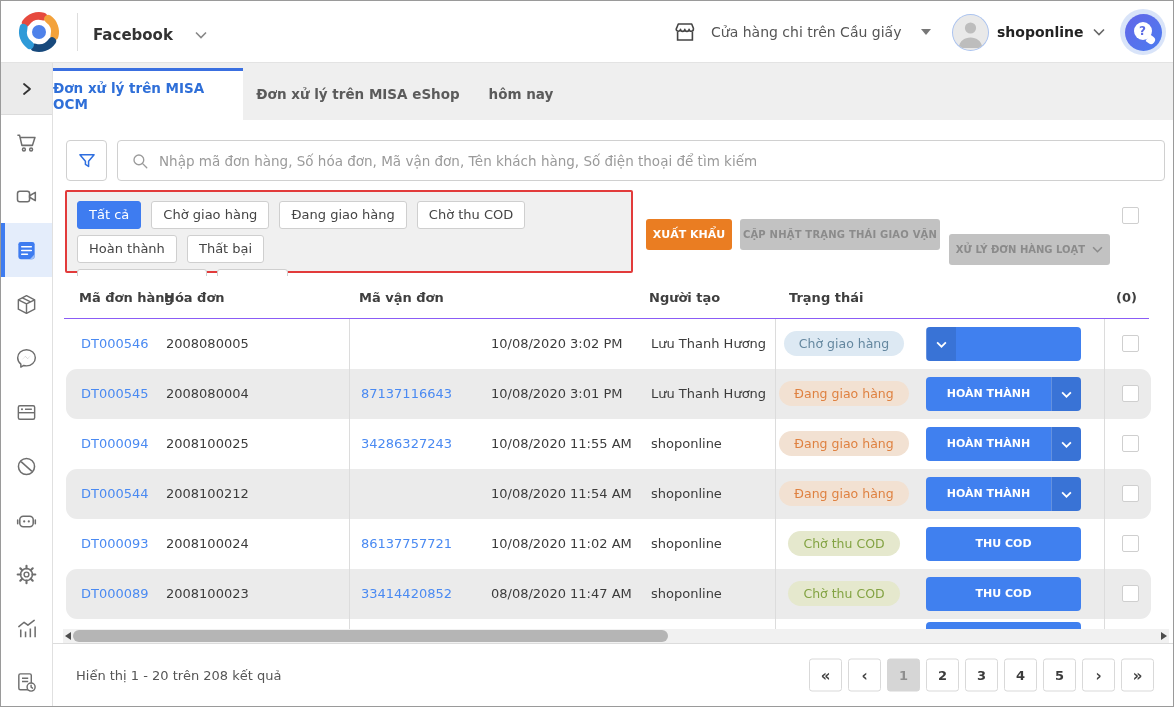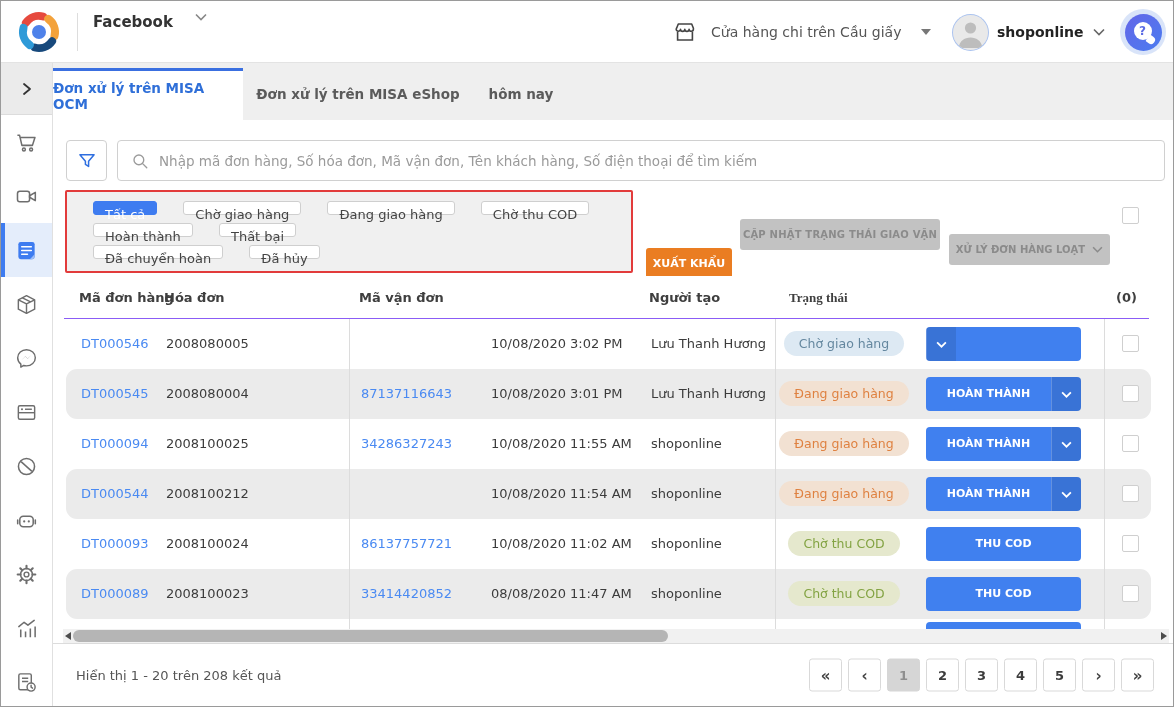--- a/index.html
+++ b/index.html
@@ -3,21 +3,21 @@
 <meta charset="utf-8">
 <style>
   * { margin:0; padding:0; box-sizing:border-box; }
   body { font-family:"DejaVu Sans","Liberation Sans",sans-serif; background:#fff; }
   .frame { position:relative; width:1174px; height:707px; border:1px solid #9a9a9a; background:#fff; overflow:hidden; }
 
   
   .top-header { position:absolute; left:0; top:0; width:100%; height:62px; background:#fff; border-bottom:1px solid #e3e3e3; z-index:5; }
   .logo { position:absolute; left:14px; top:7px; width:48px; height:48px; }
   .header-vdiv { position:absolute; left:76px; top:12px; width:1px; height:38px; background:#ddd; }
-  .channel-sel { position:absolute; left:92px; top:12px; height:62px; display:flex; align-items:flex-start; gap:22px; cursor:pointer; }
+  .channel-sel { position:absolute; left:92px; top:3px; height:62px; display:flex; align-items:center; gap:22px; cursor:pointer; }
   .channel-sel .label { font-size:15px; font-weight:bold; color:#333; }
   .store-sel { position:absolute; left:672px; top:0; height:62px; display:flex; align-items:center; gap:14px; cursor:pointer; }
   .store-sel .label { font-size:14px; color:#555; }
   .caret { width:0; height:0; border-left:5px solid transparent; border-right:5px solid transparent; border-top:6px solid #777; margin-left:6px; }
   .user-menu { position:absolute; left:952px; top:0; height:62px; display:flex; align-items:center; gap:9px; cursor:pointer; }
   .avatar { width:35px; height:35px; border-radius:50%; background:#e9e9e9; box-shadow:0 0 0 1px #abc3ef; overflow:hidden; display:flex; align-items:flex-end; justify-content:center; }
   .user-menu .name { font-size:14px; font-weight:bold; color:#222; }
   .help-btn { position:absolute; left:1119px; top:8px; width:46px; height:46px; border-radius:50%; background:#d9e4f9; display:flex; align-items:center; justify-content:center; cursor:pointer; }
   .help-inner { width:37px; height:37px; border-radius:50%; background:linear-gradient(135deg,#6466e8,#4b7cf0); position:relative; }
   .help-bubble { position:absolute; left:9px; top:8px; width:18px; height:18px; border-radius:50%; background:#fff; color:#5a6ae4; font-size:12px; font-weight:bold; text-align:center; line-height:18px; }
@@ -41,37 +41,37 @@
 
   
   .filter-btn { position:absolute; left:65px; top:139px; width:41px; height:41px; background:#fff; border:1px solid #d0d0d0; border-radius:4px; display:flex; align-items:center; justify-content:center; cursor:pointer; }
   .search-box { position:absolute; left:116px; top:139px; width:1048px; height:41px; border:1px solid #d0d0d0; border-radius:4px; background:#fff; display:flex; align-items:center; }
   .search-box svg { margin:0 10px 0 13px; flex:none; }
   .search-box input { border:none; outline:none; flex:1; font-size:13.5px; color:#333; font-family:inherit; background:transparent; }
   .search-box input::placeholder { color:#9a9a9a; }
 
   
   .filter-panel { position:absolute; left:64px; top:189px; width:568px; height:83px; background:#f0f0f0; border:2px solid #e23b3b; border-radius:2px; padding:9px 10px; }
-  .chip { display:inline-block; height:14px; line-height:26px; padding:0 11px; background:#fff; border:1px solid #cfcfcf; border-radius:3px; font-size:13px; color:#444; margin:0 5px 6px 16px; cursor:pointer; white-space:nowrap; }
+  .chip { display:inline-block; height:28px; line-height:26px; padding:0 11px; background:#fff; border:1px solid #cfcfcf; border-radius:3px; font-size:13px; color:#444; margin:0 5px 6px 0; cursor:pointer; white-space:nowrap; }
   .chip.active { background:#3e7cf0; border-color:#3e7cf0; color:#fff; }
 
   
   .btn { border:none; border-radius:3px; font-family:inherit; font-weight:bold; cursor:pointer; white-space:nowrap; }
-  .btn-export { position:absolute; left:645px; top:218px; width:86px; height:31px; background:#ea7d22; color:#fff; font-size:11px;margin-top:29px; }
+  .btn-export { position:absolute; left:645px; top:218px; width:86px; height:31px; background:#ea7d22; color:#fff; font-size:11px; }
   .btn-gray { background:#c2c2c2; color:#8b8b8b; }
   .btn-update { position:absolute; left:739px; top:218px; width:200px; height:31px; font-size:10px; letter-spacing:.2px; }
   .btn-bulk { position:absolute; left:948px; top:233px; width:161px; height:31px; font-size:10px; display:flex; align-items:center; justify-content:center; gap:7px; }
   .checkbox { width:17px; height:17px; background:#fff; border:1px solid #cfcfcf; border-radius:2px; display:inline-block; cursor:pointer; }
   .cb-all { position:absolute; left:1121px; top:206px; }
 
   
   .thead { position:absolute; left:63px; top:275px; width:1085px; height:43px; border-bottom:1px solid #8b5cf6; background:#fff; font-size:13px; font-weight:bold; color:#3f3f3f; }
   .thead span { position:absolute; top:0; line-height:43px; }
   .h-order { left:15px; } .h-invoice { left:100px; } .h-tracking { left:295px; }
-  .h-date { left:425px; } .h-creator { left:585px; } .h-status { left:725px;font-family:Liberation Serif, serif; } .h-count { left:1052px; }
+  .h-date { left:425px; } .h-creator { left:585px; } .h-status { left:725px; } .h-count { left:1052px; }
 
   .tbody { position:absolute; left:65px; top:318px; width:1085px; }
   .vline { position:absolute; top:0; bottom:0; width:1px; background:#dcdcdc; z-index:2; }
   .vl1 { left:283px; } .vl2 { left:709px; } .vl3 { left:1038px; }
   .trow { position:relative; height:50px; background:#fff; }
   .trow.alt { background:#ebebeb;border-radius:11px; }
   .cell { position:absolute; top:0; line-height:50px; font-size:13px; color:#3c3c3c; white-space:nowrap; }
   .link { color:#4a8af2; text-decoration:none; cursor:pointer; }
   .c-order { left:15px; } .c-invoice { left:100px; } .c-tracking { left:295px; }
   .c-date { left:425px; } .c-creator { left:585px; }

